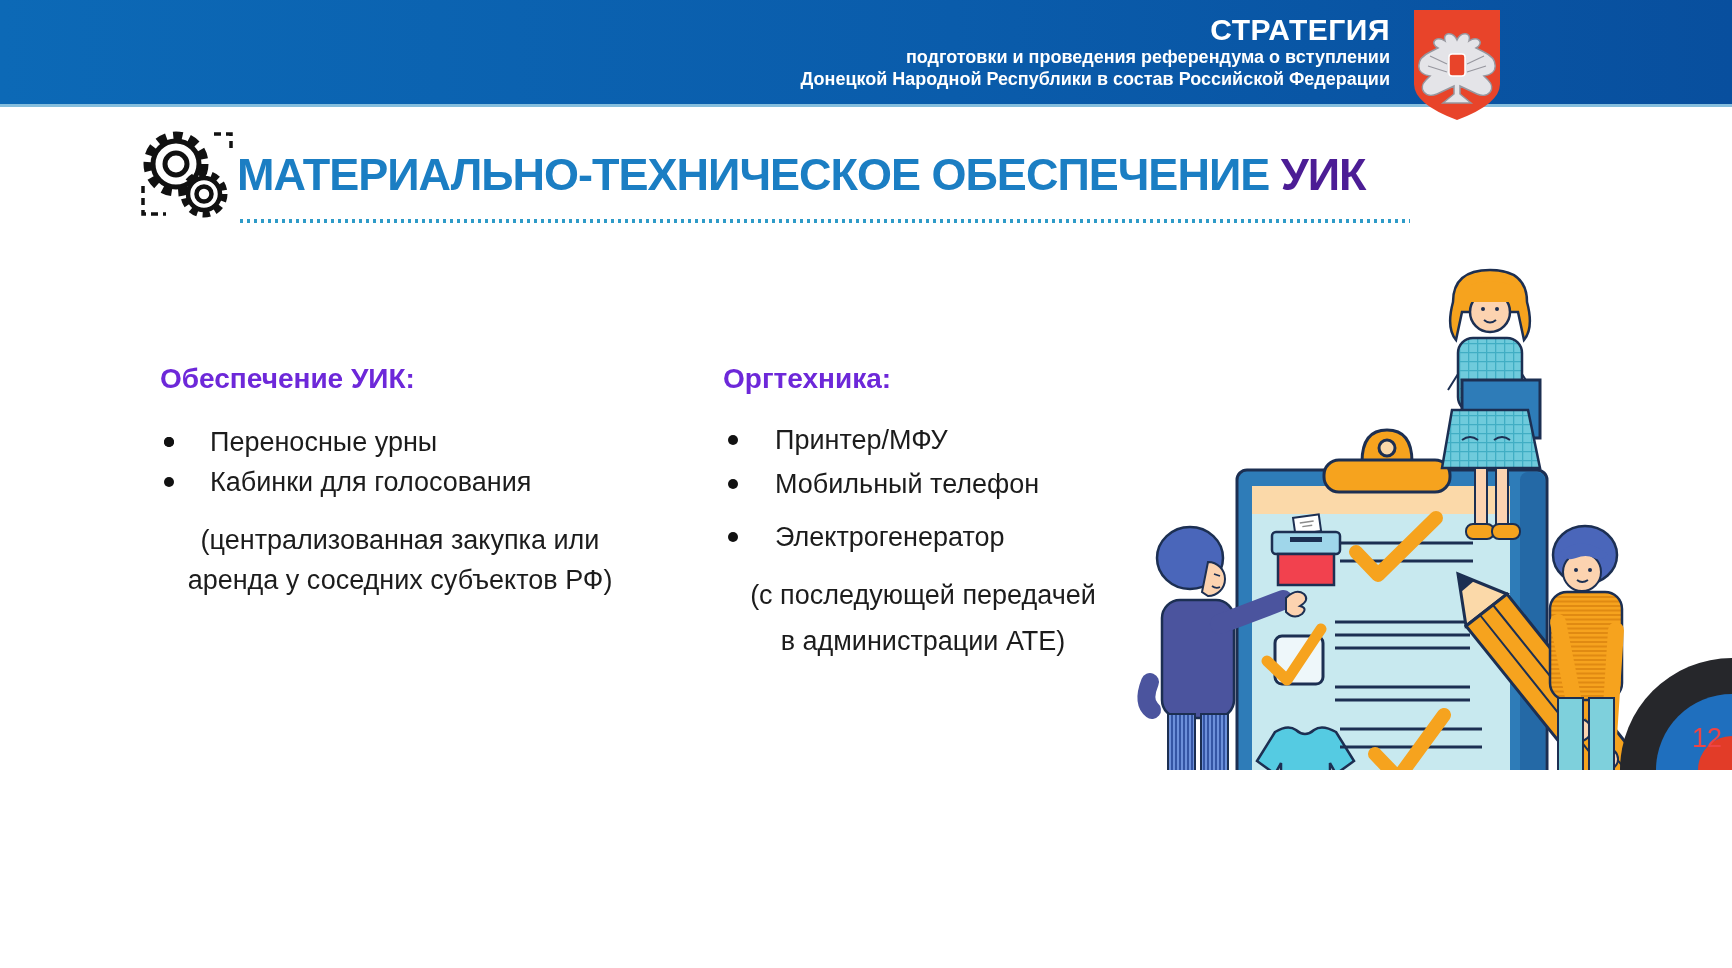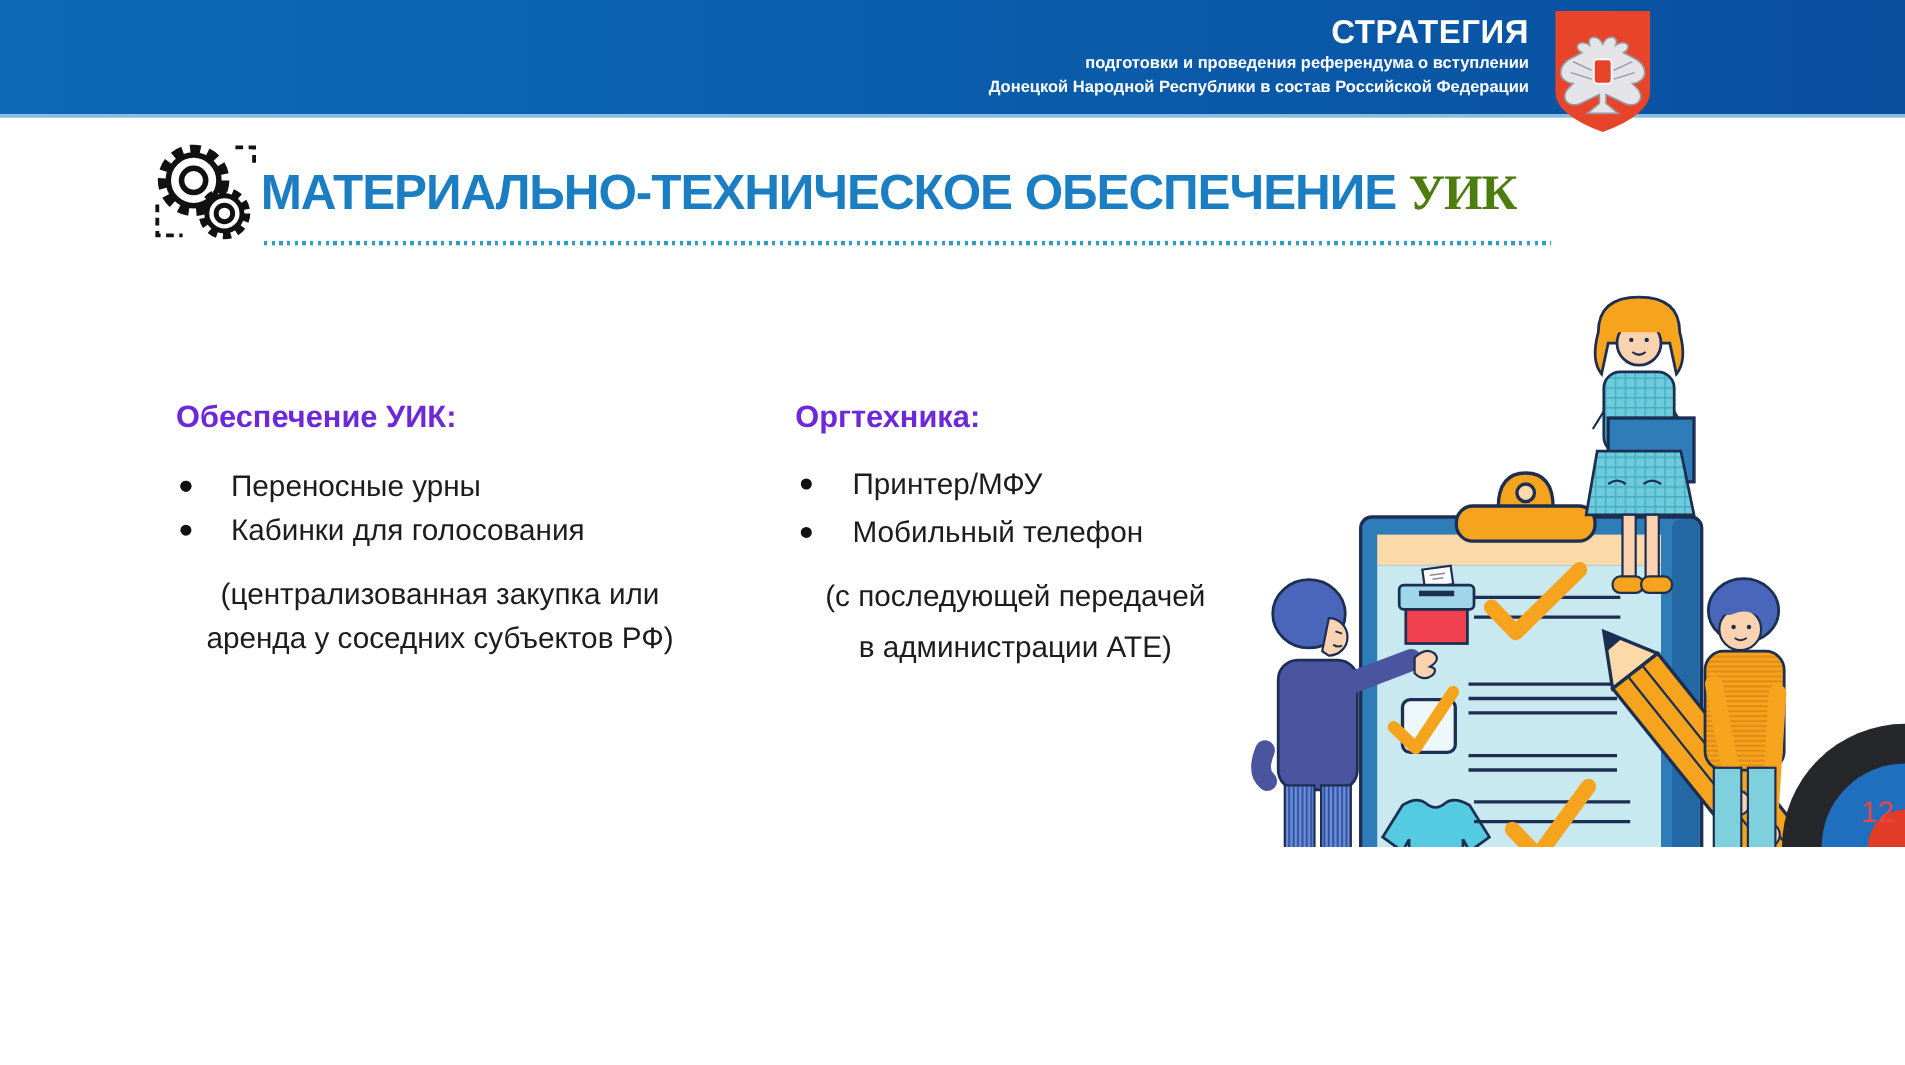--- a/index.html
+++ b/index.html
@@ -5,30 +5,30 @@
   html,body{margin:0;padding:0;background:#fff;}
   body{width:1732px;height:968px;overflow:hidden;font-family:"Liberation Sans",sans-serif;}
   .slide{position:relative;width:1732px;height:770px;background:#ffffff;overflow:hidden;}
 
   
   .topbar{position:absolute;left:0;top:0;width:100%;height:104px;
     background:linear-gradient(90deg,#0c69b6 0%,#0a5cab 55%,#084f9e 100%);
     border-bottom:3px solid #85bedd;}
   .topbar-text{position:absolute;top:13px;right:342px;text-align:right;color:#ffffff;}
   .topbar-title{font-size:30px;font-weight:bold;line-height:34px;letter-spacing:.5px;}
-  .topbar-sub{font-size:15px;font-weight:600;line-height:21.5px;}
+  .topbar-sub{font-size:18px;font-weight:600;line-height:21.5px;}
 
   
   .emblem{position:absolute;left:1412px;top:8px;width:90px;height:114px;}
 
   
   .title-icon{position:absolute;left:134px;top:126px;}
   .page-title{position:absolute;left:237px;top:148px;margin:0;font-size:45px;font-weight:bold;
     letter-spacing:-1px;line-height:54px;color:#1b7ec3;white-space:nowrap;}
-  .page-title .hl{color:#4d7c0f;font-family:Liberation Serif, serif;}
+  .page-title .hl{color:#4c1d95;}
   .dotted-rule{position:absolute;left:240px;top:219px;width:1170px;height:4px;
     background:repeating-linear-gradient(90deg,#2e9bc8 0 3px,transparent 3px 7px);}
 
   
   .col{position:absolute;color:#1c1c1c;}
   .col h2{margin:0;font-size:28px;font-weight:bold;line-height:34px;color:#6d28d9;}
   .col ul{list-style:none;margin:0;padding:0;}
   .col li{position:relative;font-size:27px;}
   .dot{position:absolute;top:15px;width:10px;height:10px;border-radius:50%;background:#111;}
   .note{font-size:27px;text-align:center;}
@@ -107,20 +107,21 @@
       <div>(централизованная закупка или</div>
       <div>аренда у соседних субъектов РФ)</div>
     </div>
   </section>
 
   <section class="col col-right">
     <h2>Оргтехника:</h2>
     <ul>
       <li><span class="dot"></span><span>Принтер/МФУ</span></li>
       <li><span class="dot"></span><span>Мобильный телефон</span></li>
+      <li class="spaced"><span class="dot"></span><span>Электрогенератор</span></li>
     </ul>
     <div class="note">
       <div>(с последующей передачей</div>
       <div>в администрации АТЕ)</div>
     </div>
   </section>
 
   <div class="illustration">
     <svg width="580" height="610" viewBox="0 0 580 610">
       <defs>

